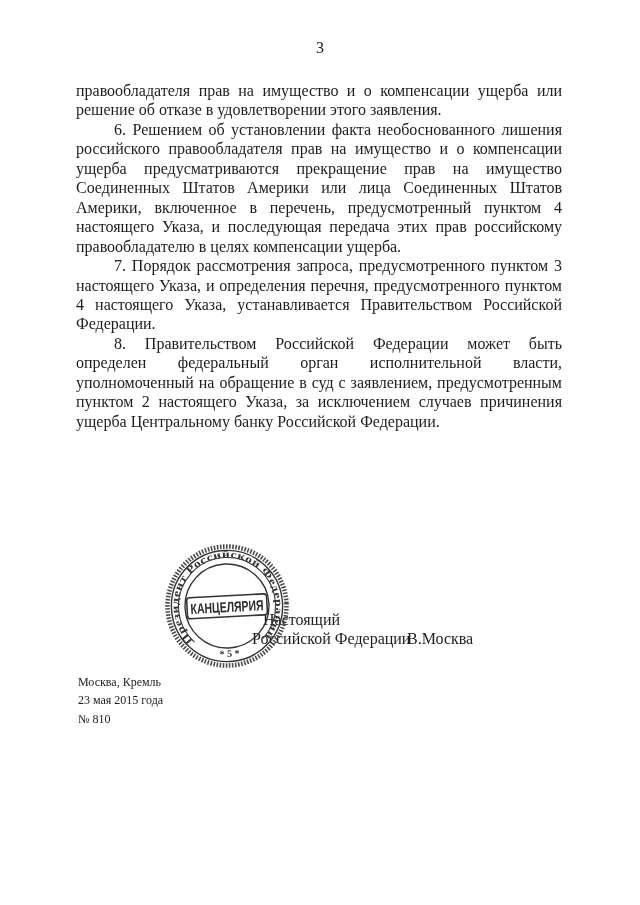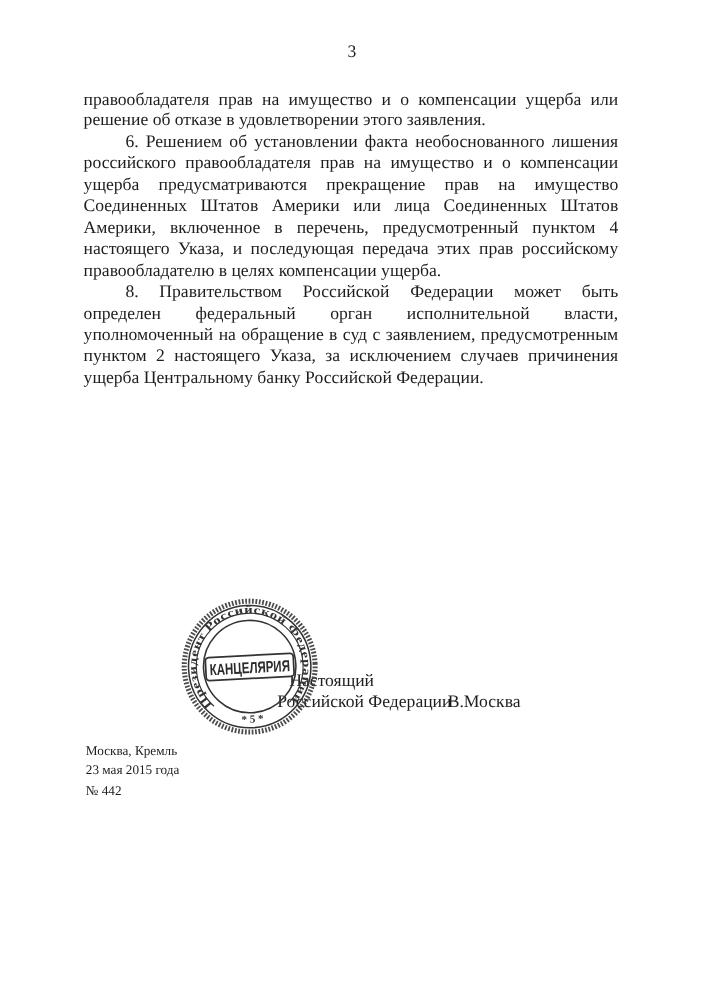--- a/index.html
+++ b/index.html
@@ -40,20 +40,21 @@
 </head>
 <body>
 
 <div>
 
   <div class="page-number">3</div>
 
   <div class="doc">
     <p class="cont">правообладателя прав на имущество и о компенсации ущерба или решение об отказе в удовлетворении этого заявления.</p>
     <p>6. Решением об установлении факта необоснованного лишения российского правообладателя прав на имущество и о компенсации ущерба предусматриваются прекращение прав на имущество Соединенных Штатов Америки или лица Соединенных Штатов Америки, включенное в перечень, предусмотренный пунктом 4 настоящего Указа, и последующая передача этих прав российскому правообладателю в целях компенсации ущерба.</p>
+    <p>7. Порядок рассмотрения запроса, предусмотренного пунктом 3 настоящего Указа, и определения перечня, предусмотренного пунктом 4 настоящего Указа, устанавливается Правительством Российской Федерации.</p>
     <p>8. Правительством Российской Федерации может быть определен федеральный орган исполнительной власти, уполномоченный на обращение в суд с заявлением, предусмотренным пунктом 2 настоящего Указа, за исключением случаев причинения ущерба Центральному банку Российской Федерации.</p>
   </div>
 
   <span class="sig sig-line1">Настоящий</span>
   <span class="sig sig-line2">Российской Федерации</span>
   <span class="sig sig-name">В.Москва</span>
 
   <svg class="stamp" viewBox="0 0 130 130">
     <g transform="rotate(-3 65 65)" fill="none" stroke="#333333">
       <circle cx="65" cy="65" r="59.5" stroke-width="4.6" stroke-dasharray="1.6 1.5" opacity="0.88"></circle>
@@ -65,16 +66,16 @@
       </text>
       <text x="65" y="116" text-anchor="middle" stroke="none" fill="#333333" font-family="Liberation Serif, serif" font-size="10" font-weight="bold">* 5 *</text>
       <rect x="25" y="54.8" width="80" height="21" rx="3" fill="#ffffff" stroke-width="1.6"></rect>
       <text x="65" y="71" text-anchor="middle" stroke="none" fill="#2b2b2b" font-family="Liberation Sans, sans-serif" font-size="14.5" font-weight="bold" textLength="73" lengthAdjust="spacingAndGlyphs">КАНЦЕЛЯРИЯ</text>
     </g>
   </svg>
 
   <div class="footer">
     <div>Москва, Кремль</div>
     <div>23 мая 2015 года</div>
-    <div>№ 442</div>
+    <div>№ 810</div>
   </div>
 
 </div>
 
 </body></html>

